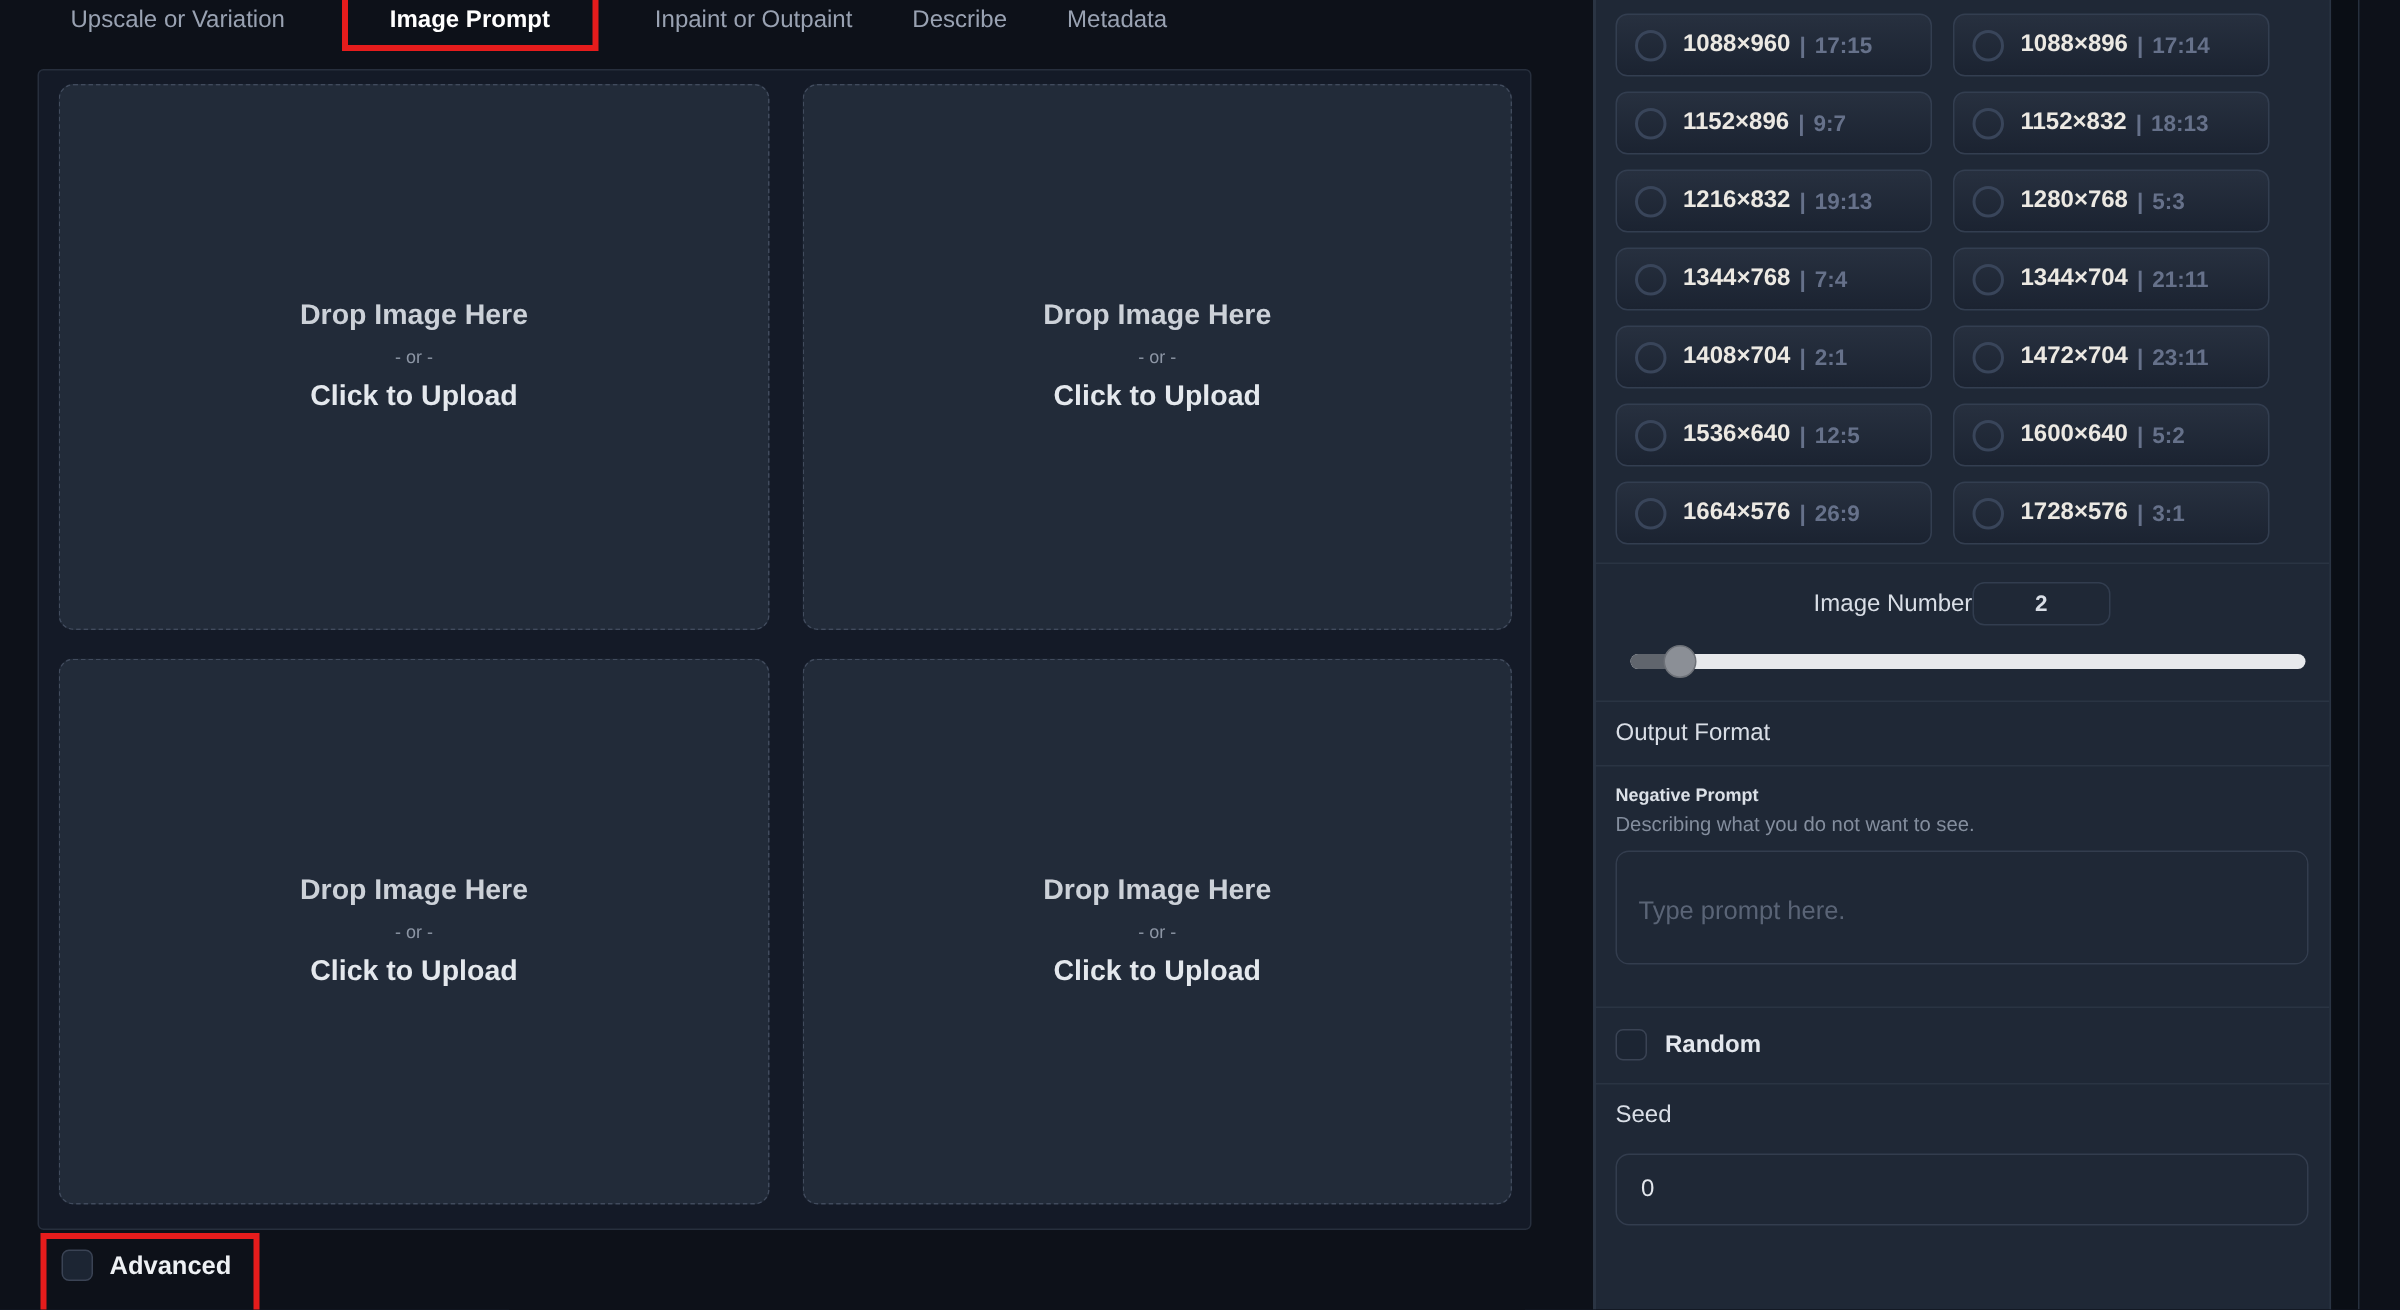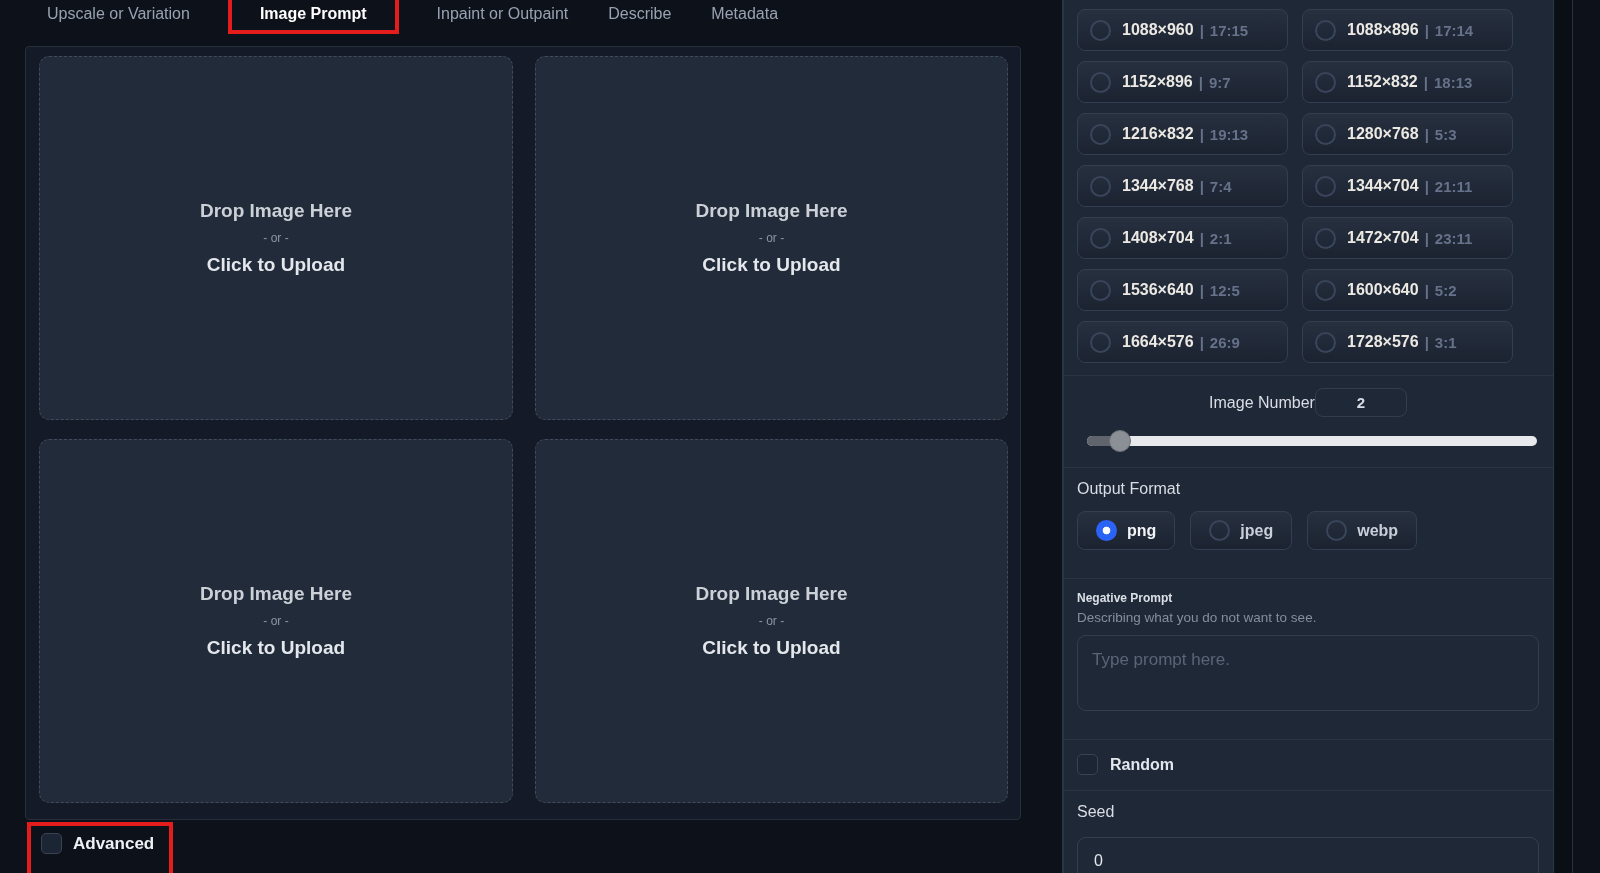--- a/index.html
+++ b/index.html
@@ -115,21 +115,21 @@
     display: flex; align-items: center; gap: 10px; cursor: pointer;
   }
   .fmt-label { font-size: 16px; font-weight: 600; color: #c9cfd8; }
   .fmt-btn.selected .fmt-label { color: #f2f4f7; font-weight: 700; }
 
   .np-label { font-size: 12px; font-weight: 700; color: #dbe0e7; }
   .np-desc { font-size: 13.5px; color: #848e9e; margin-top: 5px; }
   .np-textarea {
     margin-top: 10px; width: 100%; height: 76px;
     background: #1f2836; border: 1px solid #333d4e; border-radius: 9px;
-    padding: 14px 14px; color: #d9dee6; font-size: 17px;
+    padding: 29px 14px; color: #d9dee6; font-size: 17px;
     font-family: "Liberation Sans", sans-serif; resize: none; outline: none;
     display: block;
   }
   .np-textarea::placeholder { color: #5a6476; }
   .sec-np { padding-bottom: 16px; }
 
   .random-row { display: flex; align-items: center; gap: 12px; padding: 14px 14px 15px 13px; }
   .random-label { font-size: 16px; font-weight: 600; color: #e3e7ed; }
 
   .seed-input {
@@ -287,34 +287,20 @@
         <div class="slider-track"></div>
         <div class="slider-fill"></div>
         <div class="slider-thumb"></div>
       </div>
     </div>
 
     <div class="divider"></div>
 
     <div class="sec">
       <span class="sec-label">Output Format</span>
-      <div class="fmt-row">
-        <div class="fmt-btn selected">
-          <span class="radio-on"></span>
-          <span class="fmt-label">png</span>
-        </div>
-        <div class="fmt-btn">
-          <span class="radio"></span>
-          <span class="fmt-label">jpeg</span>
-        </div>
-        <div class="fmt-btn">
-          <span class="radio"></span>
-          <span class="fmt-label">webp</span>
-        </div>
-      </div>
     </div>
 
     <div class="divider"></div>
 
     <div class="sec sec-np">
       <div class="np-label">Negative Prompt</div>
       <div class="np-desc">Describing what you do not want to see.</div>
       <textarea class="np-textarea" placeholder="Type prompt here." style=""></textarea>
     </div>
 

